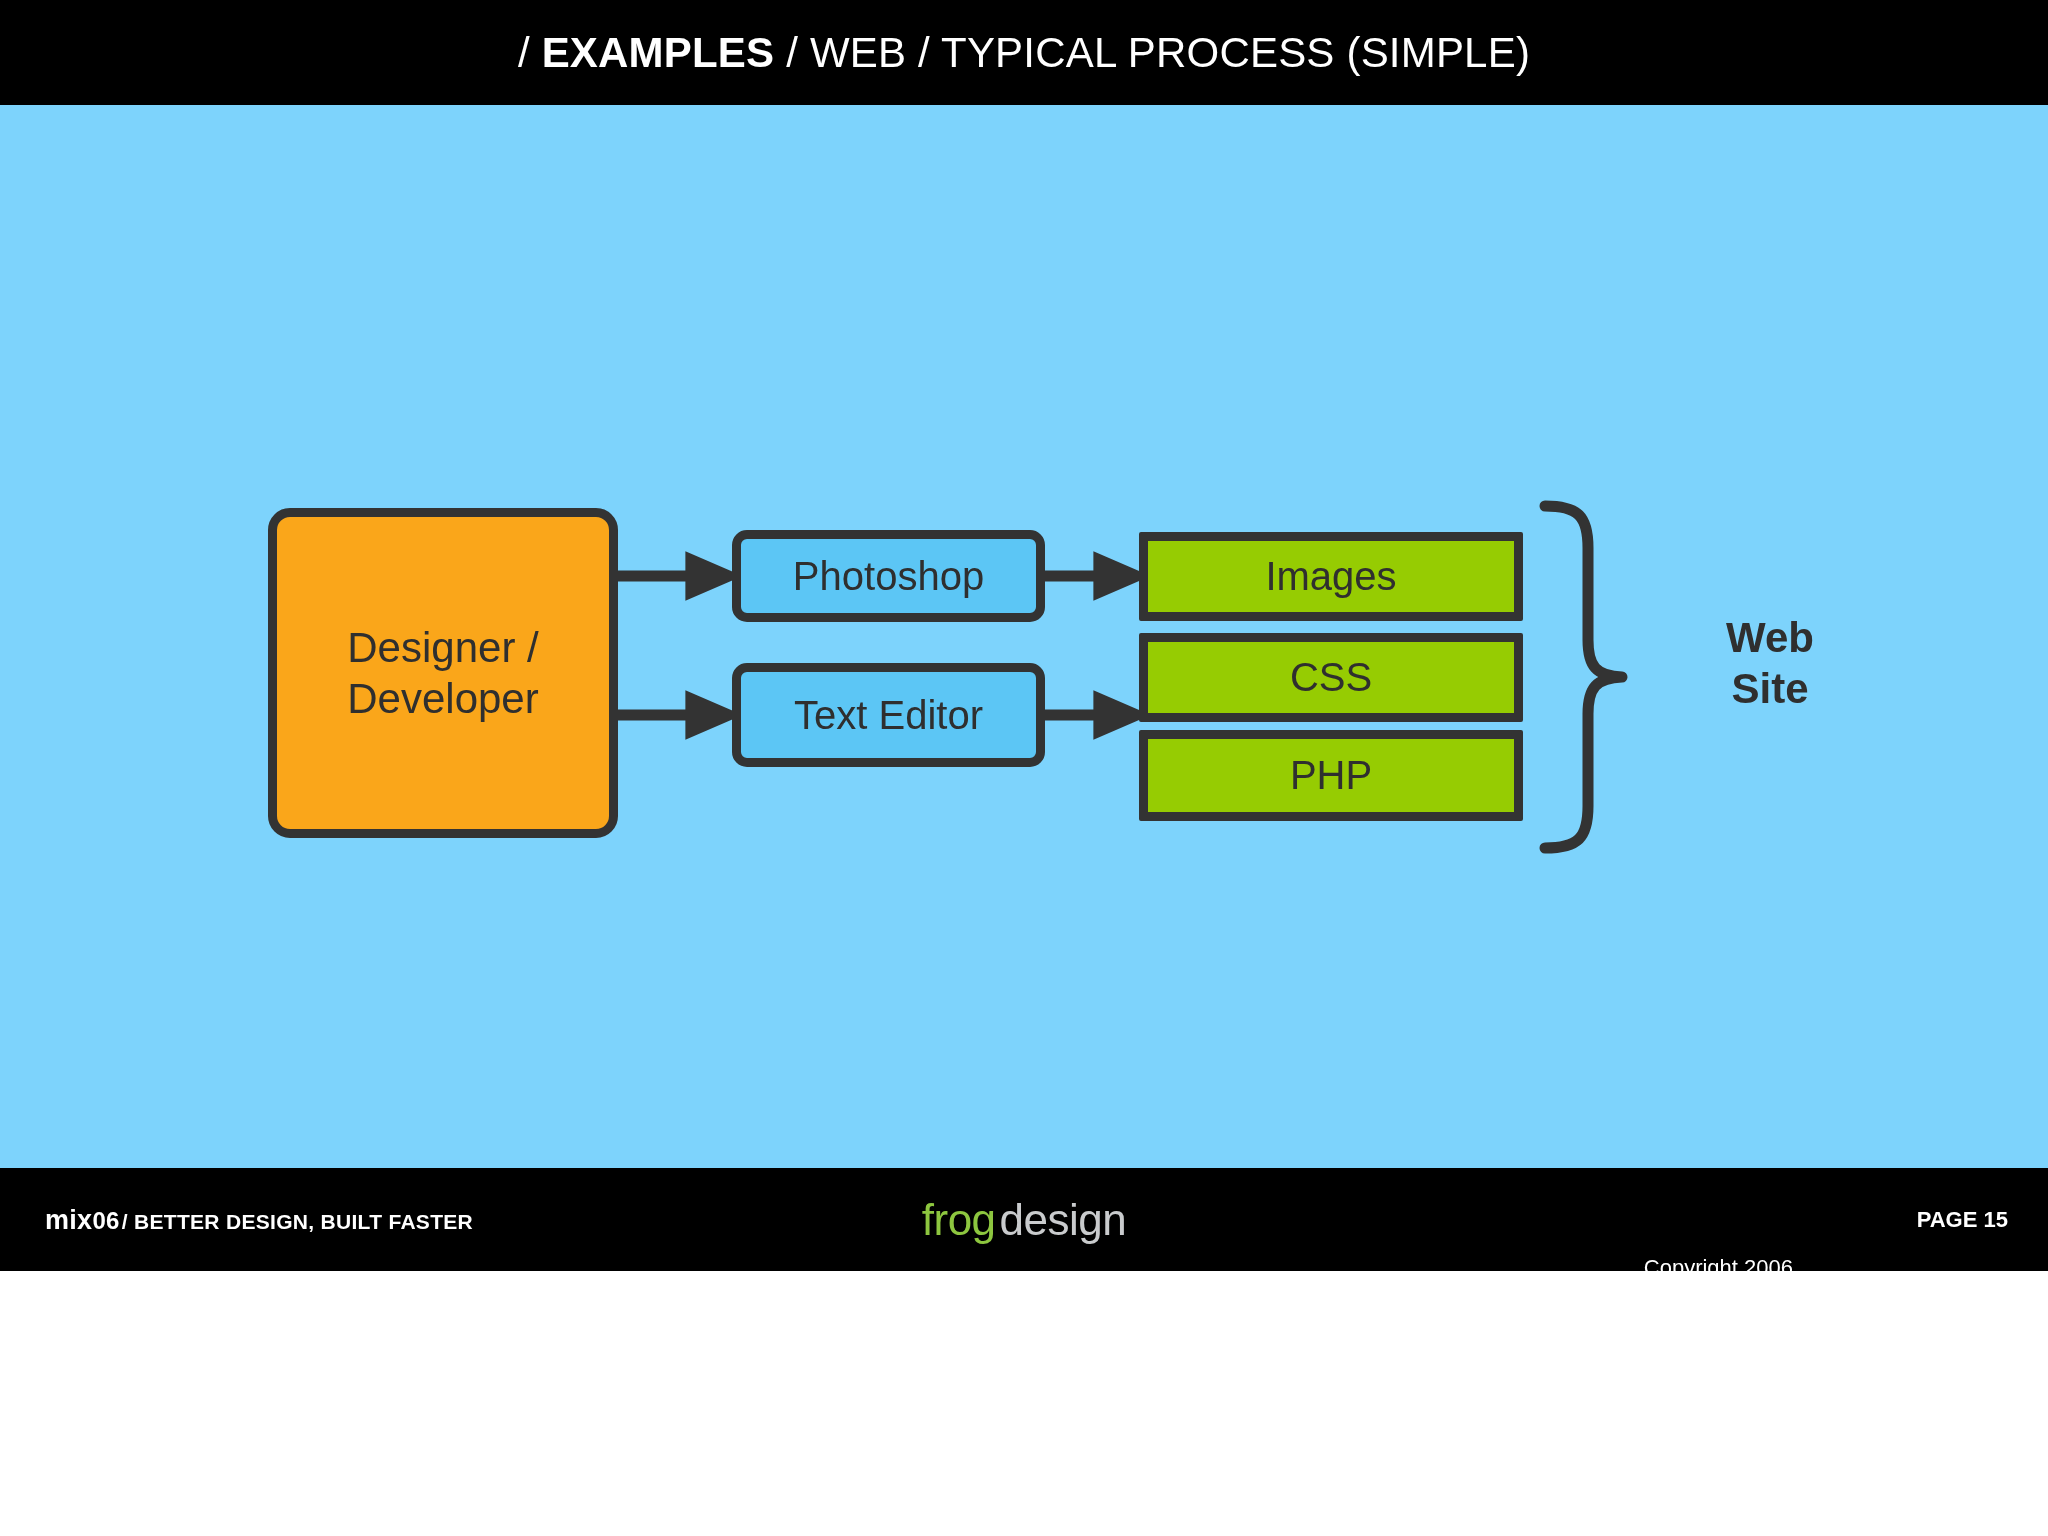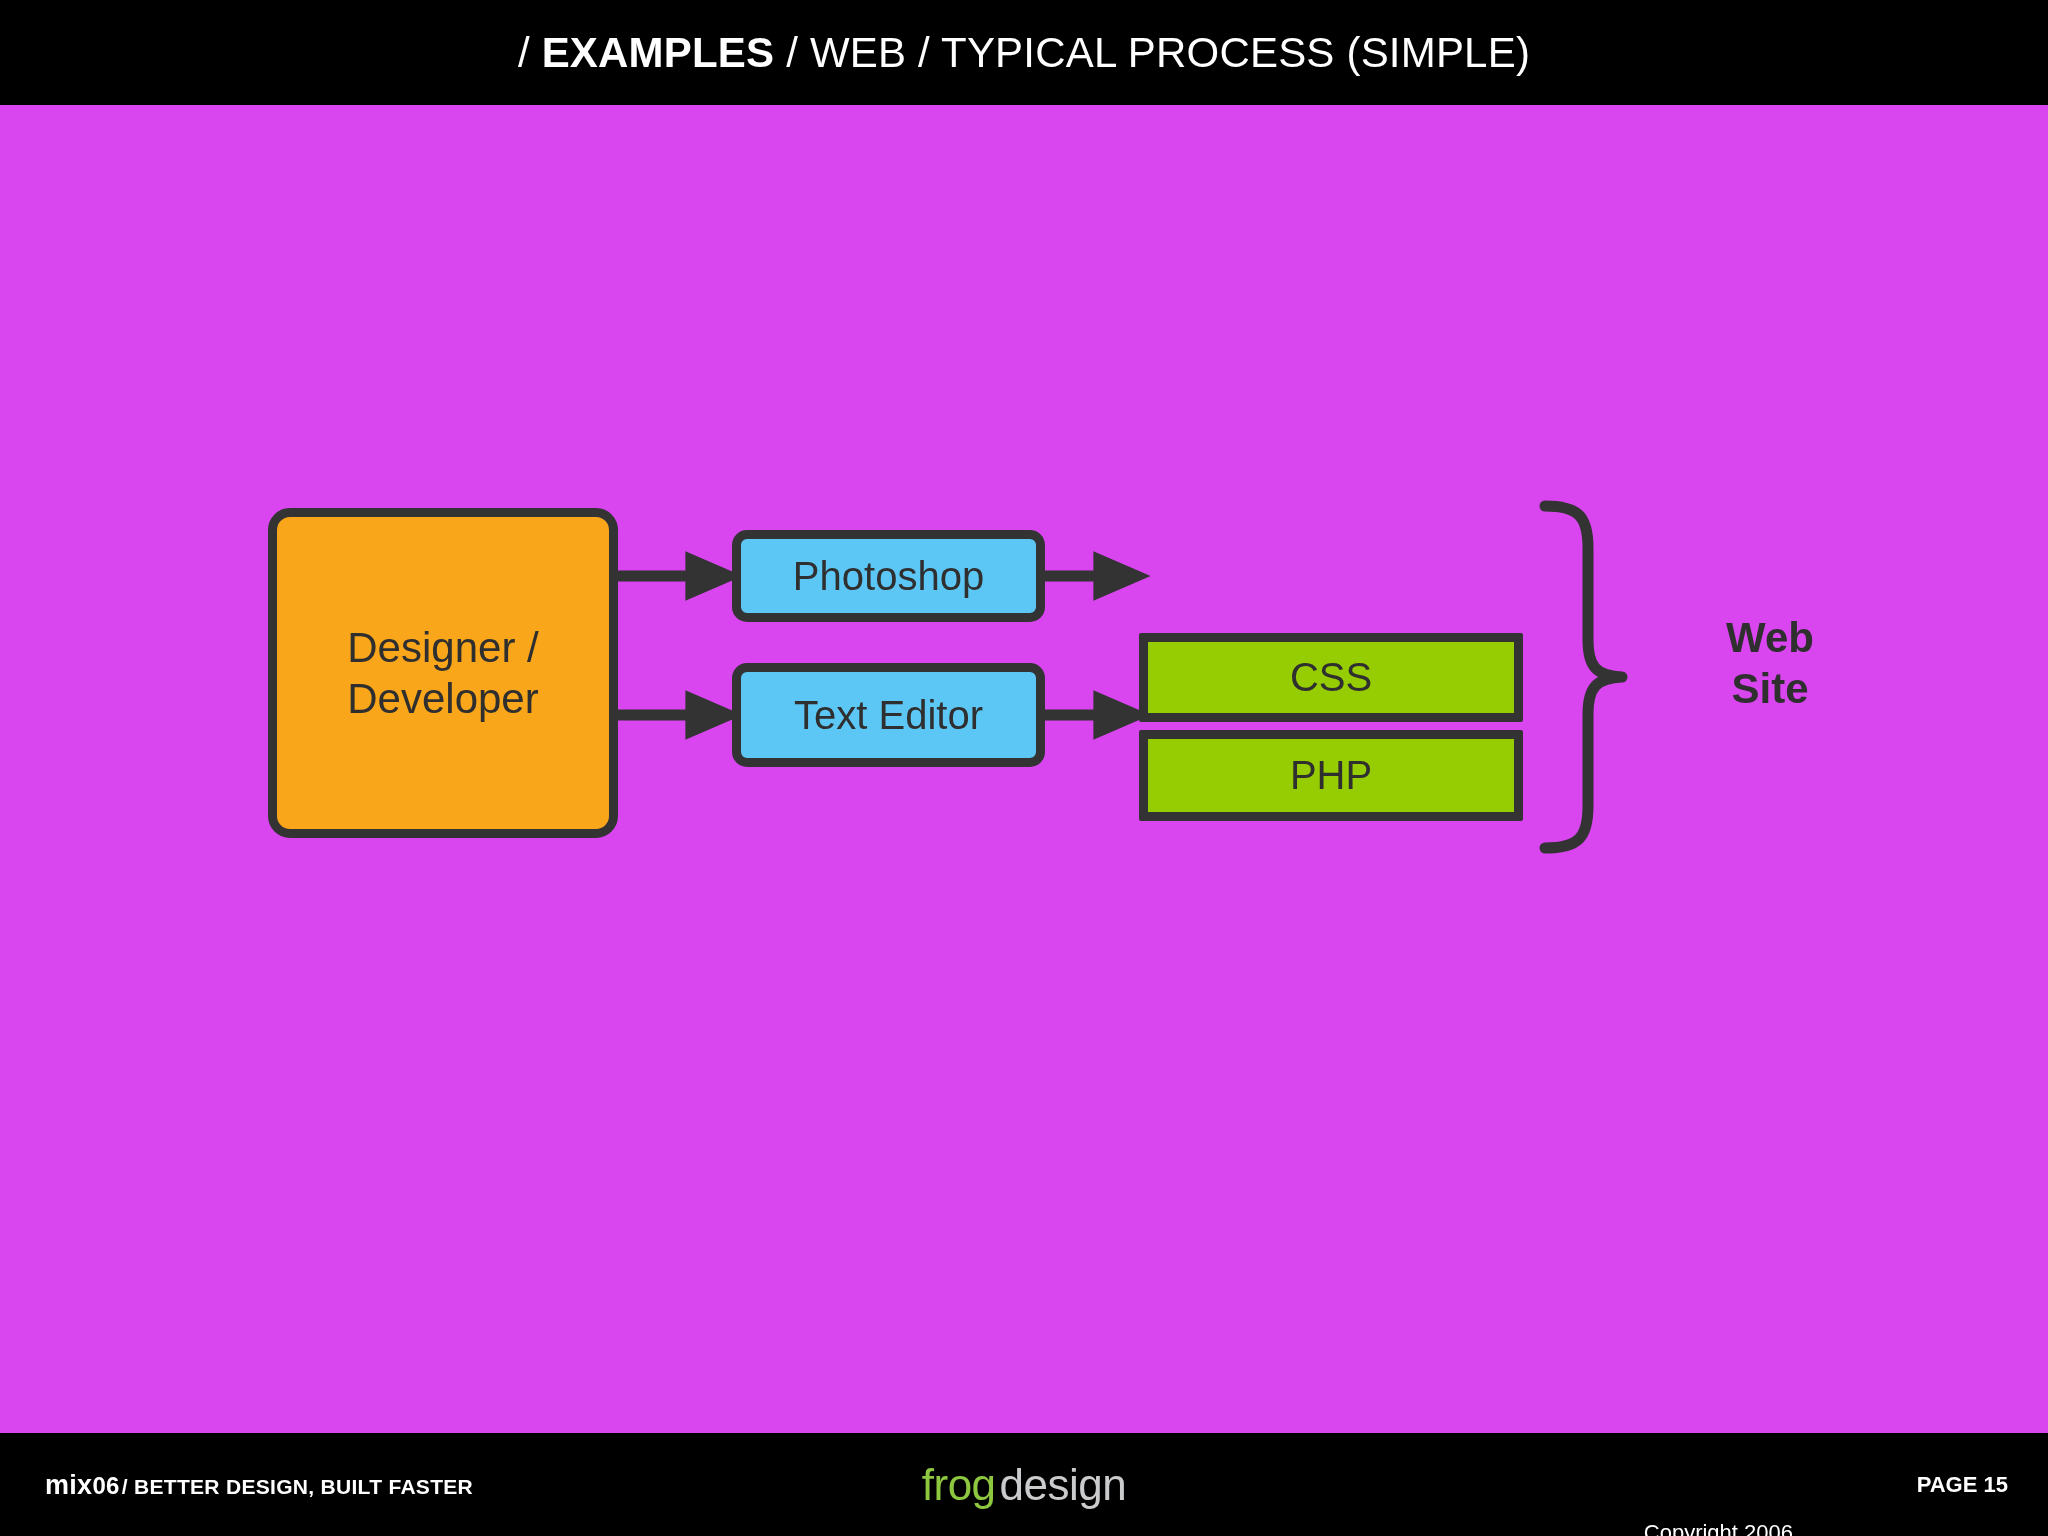--- a/index.html
+++ b/index.html
@@ -5,22 +5,22 @@
 <style>
   * { margin:0; padding:0; box-sizing:border-box; }
   html, body {
     width:2048px; height:1536px;
     background:#ffffff;
     font-family:"Liberation Sans", sans-serif;
     overflow:hidden;
   }
   #slide {
     position:relative;
-    width:2048px; height:1536px;
-    background:#d946ef;
+    width:2048px; height:1271px;
+    background:#7dd3fc;
   }
 
   
   #header {
     position:absolute; left:0; top:0;
     width:2048px; height:105px;
     background:#000000;
     display:flex; align-items:center; justify-content:center;
   }
   #header-title {
@@ -177,20 +177,23 @@
     </div>
 
     <div class="node" id="node-photoshop">
       <span>Photoshop</span>
     </div>
 
     <div class="node" id="node-texteditor">
       <span>Text Editor</span>
     </div>
 
+    <div class="node greenbox" id="node-images">
+      <span>Images</span>
+    </div>
 
     <div class="node greenbox" id="node-css">
       <span>CSS</span>
     </div>
 
     <div class="node greenbox" id="node-php">
       <span>PHP</span>
     </div>
 
     <div id="web-site-label"><span>Web</span><br><span>Site</span></div>

